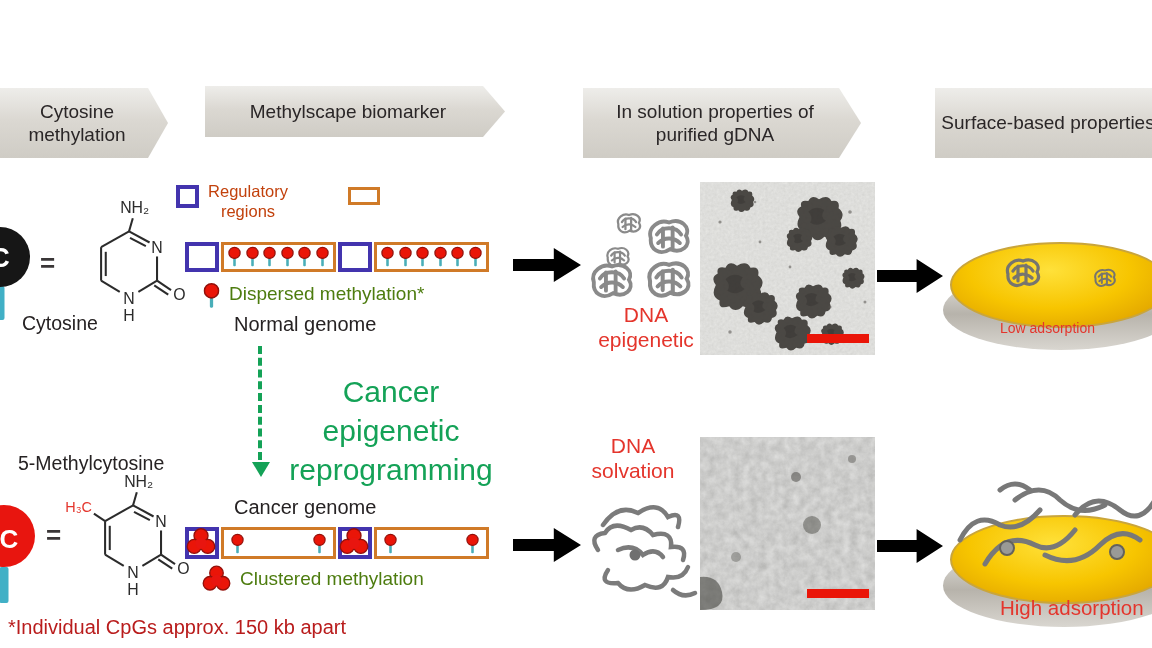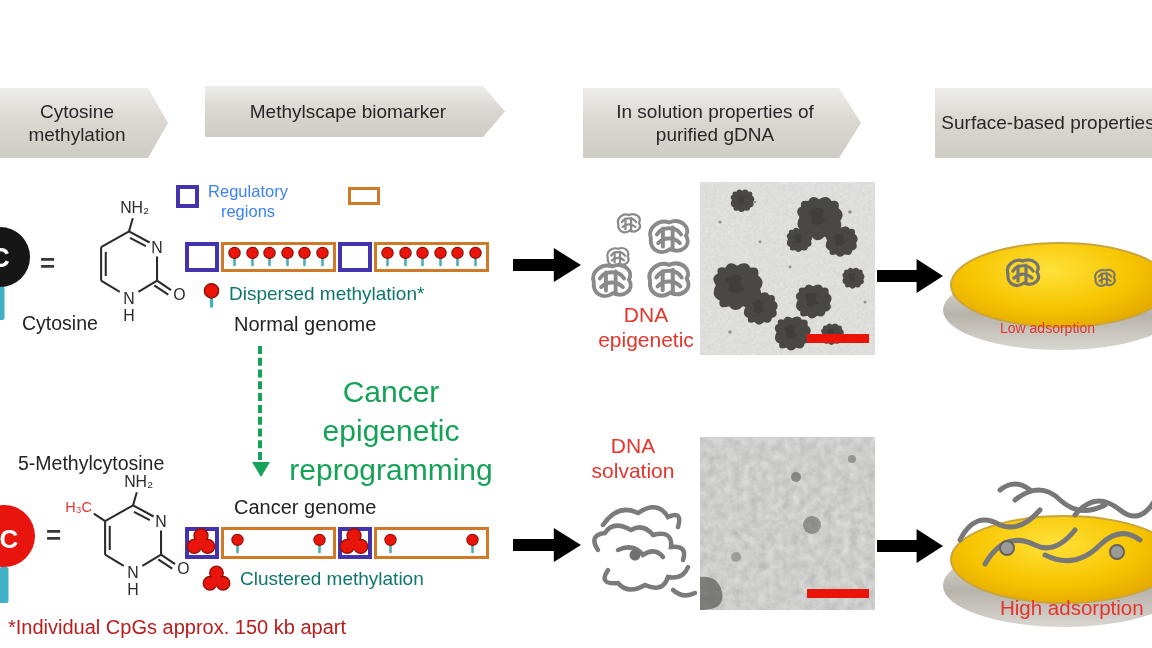--- a/index.html
+++ b/index.html
@@ -24,25 +24,25 @@
   
   .genome-bar{position:absolute;display:flex;gap:2px;align-items:stretch;}
   .seg{box-sizing:border-box;background:#fff;}
   .seg-reg{width:34px;border:4px solid #4334ae;position:relative;}
   .seg-int{flex:1;border:3px solid #d07a28;display:flex;align-items:flex-end;
            justify-content:space-around;padding:1px 2px;}
   .seg-int.sparse{justify-content:space-between;padding:1px 7px;}
   .lolli{width:13px;height:22px;flex:0 0 auto;}
   .cluster-in{position:absolute;left:-4px;top:-4px;width:32px;height:30px;}
   
-  .cyan-label{color:#0f766e;font-size:19px;}
+  .cyan-label{color:#4d7c0f;font-size:19px;}
   .black-label{color:#262223;font-size:20px;}
   .red-label{color:#e4352c;text-align:center;line-height:1.18;font-size:21px;}
   .green-label{color:#14a257;font-size:30px;text-align:center;line-height:1.3;}
-  .legend-label{font-size:16.5px;line-height:1.2;text-align:center;color:#3b82f6;}
+  .legend-label{font-size:16.5px;line-height:1.2;text-align:center;color:#c2410c;}
   .mol-name{font-size:19.5px;color:#262223;}
   .eq{font-size:26px;font-weight:700;color:#3a3637;}
   .footnote{font-size:20px;color:#b91c1c;}
   
   .sw-reg{width:15px;height:15px;border:4px solid #4334ae;background:#fff;}
   .sw-int{width:26px;height:12px;border:3px solid #d07a28;background:#fff;}
   
   .gdash{border-left:4.5px dashed #14a257;}
   .ghead{width:0;height:0;border-left:9px solid transparent;border-right:9px solid transparent;
          border-top:15px solid #14a257;}

